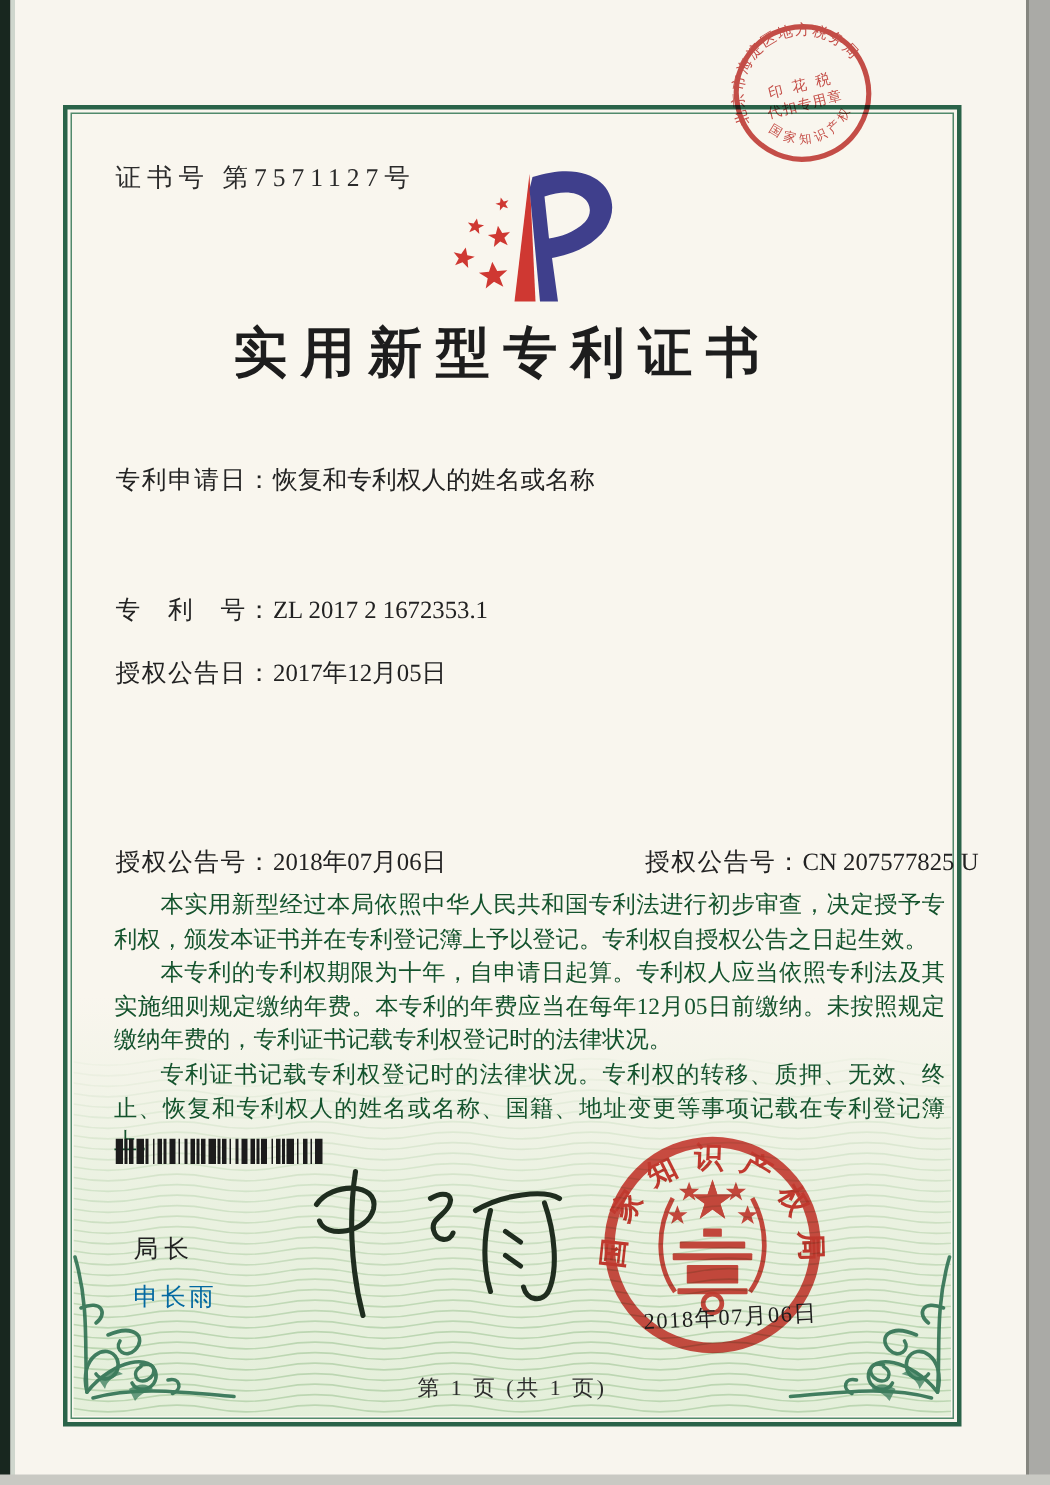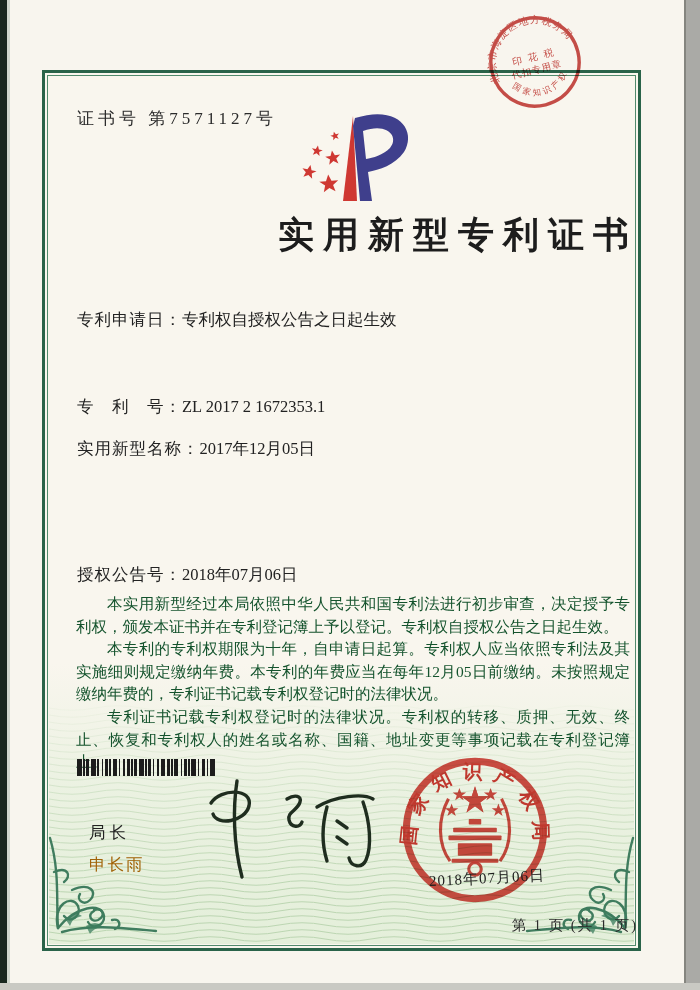--- a/index.html
+++ b/index.html
@@ -20,49 +20,49 @@
   .wave-tint{position:absolute;left:4px;right:4px;bottom:4px;height:280px;
       background:linear-gradient(180deg,rgba(232,241,224,0) 0%,rgba(230,240,221,.75) 45%,#e4efda 100%);}
   #waves{position:absolute;left:4px;right:4px;bottom:4px;height:240px;}
 
   .flourish{position:absolute;bottom:-2px;width:118px;height:118px;}
   .flourish.left{left:-3px;}
   .flourish.right{right:-3px;transform:scaleX(-1);}
 
   .cert-no{position:absolute;left:32px;top:34px;font-size:17px;letter-spacing:4px;color:#2b2b2b;}
   .logo{position:absolute;left:238px;top:28px;width:160px;height:106px;}
-  .title{position:absolute;left:0;right:0;top:138px;text-align:right;font-size:36px;
+  .title{position:absolute;left:0;right:12px;top:138px;text-align:center;font-size:36px;
          font-weight:700;letter-spacing:9px;color:#1d1d1d;}
 
   .row{position:absolute;left:32px;right:26px;font-size:16.5px;color:#222;}
   .row .lbl{letter-spacing:1px;}
   .addr-l2{display:block;margin-left:99px;margin-top:4px;}
   .grant-no{position:absolute;left:353px;top:0;white-space:nowrap;}
 
   .paras{position:absolute;left:31px;top:520px;width:554px;font-size:15.5px;line-height:22.6px;
          color:#14532d;text-align:justify;}
   .paras p{margin:0;text-indent:2em;}
 
   #barcode{position:absolute;left:32px;top:686px;width:186px;height:17px;overflow:hidden;white-space:nowrap;font-size:0;}
   #barcode i{display:inline-block;height:17px;}
 
   .sig-title{position:absolute;left:44px;top:749px;font-size:16.5px;color:#222;letter-spacing:4px;
              font-family:"Liberation Sans","DejaVu Sans",sans-serif;}
-  .sig-name{position:absolute;left:44px;top:781px;font-size:16.5px;color:#a16207;letter-spacing:2px;
+  .sig-name{position:absolute;left:44px;top:781px;font-size:16.5px;color:#0369a1;letter-spacing:2px;
              font-family:"Liberation Sans","DejaVu Sans",sans-serif;}
   .signature{position:absolute;left:150px;top:698px;width:200px;height:118px;}
 
   .seal{position:absolute;left:352px;top:679px;width:156px;height:156px;mix-blend-mode:multiply;opacity:.95;}
   .seal-date{position:absolute;left:366px;top:796px;width:152px;text-align:center;font-size:15px;
              color:#1d1d1d;letter-spacing:1px;transform:rotate(-3deg);}
 
   .tax-stamp{position:absolute;left:486px;top:13px;width:98px;height:98px;transform:rotate(-14deg);opacity:.92;
              mix-blend-mode:multiply;}
 
-  .footer{position:absolute;left:0;right:0;top:843px;text-align:right;font-size:14.5px;
+  .footer{position:absolute;left:0;right:0;top:843px;text-align:center;font-size:14.5px;
           letter-spacing:2px;color:#2c2c2c;}
 </style>
 </head>
 <body>
 
 <div class="scan">
 
   <div class="cert">
     <div class="inner-line"></div>
     <div class="wave-tint"></div>
@@ -150,30 +150,31 @@
         <use href="#star" transform="translate(34,50) scale(0.55) rotate(10)"></use>
         <use href="#star" transform="translate(50,57) scale(0.75) rotate(-8)"></use>
         <use href="#star" transform="translate(26,71) scale(0.72) rotate(12)"></use>
         <use href="#star" transform="translate(46,83) scale(0.95) rotate(-5)"></use>
       </g>
     </svg>
 
     <div class="title">实用新型专利证书</div>
 
     <div class="row" style="top:236px">
-      <span class="lbl">专利申请日：</span><span>专利权自授权公告之日起生效</span>
+      <span class="lbl">专利申请日：</span><span>恢复和专利权人的姓名或名称</span>
     </div>
     <div class="row" style="top:323px">
       <span class="lbl">专　利　号：</span><span>ZL 2017 2 1672353.1</span>
     </div>
     <div class="row" style="top:365px">
-      <span class="lbl">实用新型名称：</span><span>2017年12月05日</span>
+      <span class="lbl">授权公告日：</span><span>2017年12月05日</span>
     </div>
     <div class="row" style="top:491px">
       <span class="lbl">授权公告号：</span><span>2018年07月06日</span>
+      <span class="grant-no"><span class="lbl">授权公告号：</span><span>CN 207577825 U</span></span>
     </div>
 
     <div class="paras">
       <p>本实用新型经过本局依照中华人民共和国专利法进行初步审查，决定授予专利权，颁发本证书并在专利登记簿上予以登记。专利权自授权公告之日起生效。</p>
       <p>本专利的专利权期限为十年，自申请日起算。专利权人应当依照专利法及其实施细则规定缴纳年费。本专利的年费应当在每年12月05日前缴纳。未按照规定缴纳年费的，专利证书记载专利权登记时的法律状况。</p>
       <p>专利证书记载专利权登记时的法律状况。专利权的转移、质押、无效、终止、恢复和专利权人的姓名或名称、国籍、地址变更等事项记载在专利登记簿上。</p>
     </div>
 
     <div id="barcode"><i style="width: 4.65px; background: rgb(28, 28, 28);"></i><i style="width: 1.55px; background: transparent;"></i><i style="width: 1.55px; background: rgb(28, 28, 28);"></i><i style="width: 1.55px; background: transparent;"></i><i style="width: 3.1px; background: rgb(28, 28, 28);"></i><i style="width: 1.55px; background: transparent;"></i><i style="width: 4.65px; background: rgb(28, 28, 28);"></i><i style="width: 1.55px; background: transparent;"></i><i style="width: 1.55px; background: rgb(28, 28, 28);"></i><i style="width: 3.1px; background: transparent;"></i><i style="width: 1.55px; background: rgb(28, 28, 28);"></i><i style="width: 1.55px; background: transparent;"></i><i style="width: 3.1px; background: rgb(28, 28, 28);"></i><i style="width: 1.55px; background: transparent;"></i><i style="width: 1.55px; background: rgb(28, 28, 28);"></i><i style="width: 1.55px; background: transparent;"></i><i style="width: 4.65px; background: rgb(28, 28, 28);"></i><i style="width: 1.55px; background: transparent;"></i><i style="width: 1.55px; background: rgb(28, 28, 28);"></i><i style="width: 3.1px; background: transparent;"></i><i style="width: 1.55px; background: rgb(28, 28, 28);"></i><i style="width: 1.55px; background: transparent;"></i><i style="width: 3.1px; background: rgb(28, 28, 28);"></i><i style="width: 1.55px; background: transparent;"></i><i style="width: 1.55px; background: rgb(28, 28, 28);"></i><i style="width: 1.55px; background: transparent;"></i><i style="width: 3.1px; background: rgb(28, 28, 28);"></i><i style="width: 1.55px; background: transparent;"></i><i style="width: 4.65px; background: rgb(28, 28, 28);"></i><i style="width: 1.55px; background: transparent;"></i><i style="width: 1.55px; background: rgb(28, 28, 28);"></i><i style="width: 1.55px; background: transparent;"></i><i style="width: 3.1px; background: rgb(28, 28, 28);"></i><i style="width: 1.55px; background: transparent;"></i><i style="width: 1.55px; background: rgb(28, 28, 28);"></i><i style="width: 3.1px; background: transparent;"></i><i style="width: 1.55px; background: rgb(28, 28, 28);"></i><i style="width: 1.55px; background: transparent;"></i><i style="width: 4.65px; background: rgb(28, 28, 28);"></i><i style="width: 1.55px; background: transparent;"></i><i style="width: 3.1px; background: rgb(28, 28, 28);"></i><i style="width: 1.55px; background: transparent;"></i><i style="width: 1.55px; background: rgb(28, 28, 28);"></i><i style="width: 1.55px; background: transparent;"></i><i style="width: 3.1px; background: rgb(28, 28, 28);"></i><i style="width: 3.1px; background: transparent;"></i><i style="width: 1.55px; background: rgb(28, 28, 28);"></i><i style="width: 1.55px; background: transparent;"></i><i style="width: 3.1px; background: rgb(28, 28, 28);"></i><i style="width: 1.55px; background: transparent;"></i><i style="width: 1.55px; background: rgb(28, 28, 28);"></i><i style="width: 1.55px; background: transparent;"></i><i style="width: 4.65px; background: rgb(28, 28, 28);"></i><i style="width: 1.55px; background: transparent;"></i><i style="width: 1.55px; background: rgb(28, 28, 28);"></i><i style="width: 3.1px; background: transparent;"></i><i style="width: 3.1px; background: rgb(28, 28, 28);"></i><i style="width: 1.55px; background: transparent;"></i><i style="width: 1.55px; background: rgb(28, 28, 28);"></i><i style="width: 1.55px; background: transparent;"></i><i style="width: 4.65px; background: rgb(28, 28, 28);"></i><i style="width: 1.55px; background: transparent;"></i></div>
 

